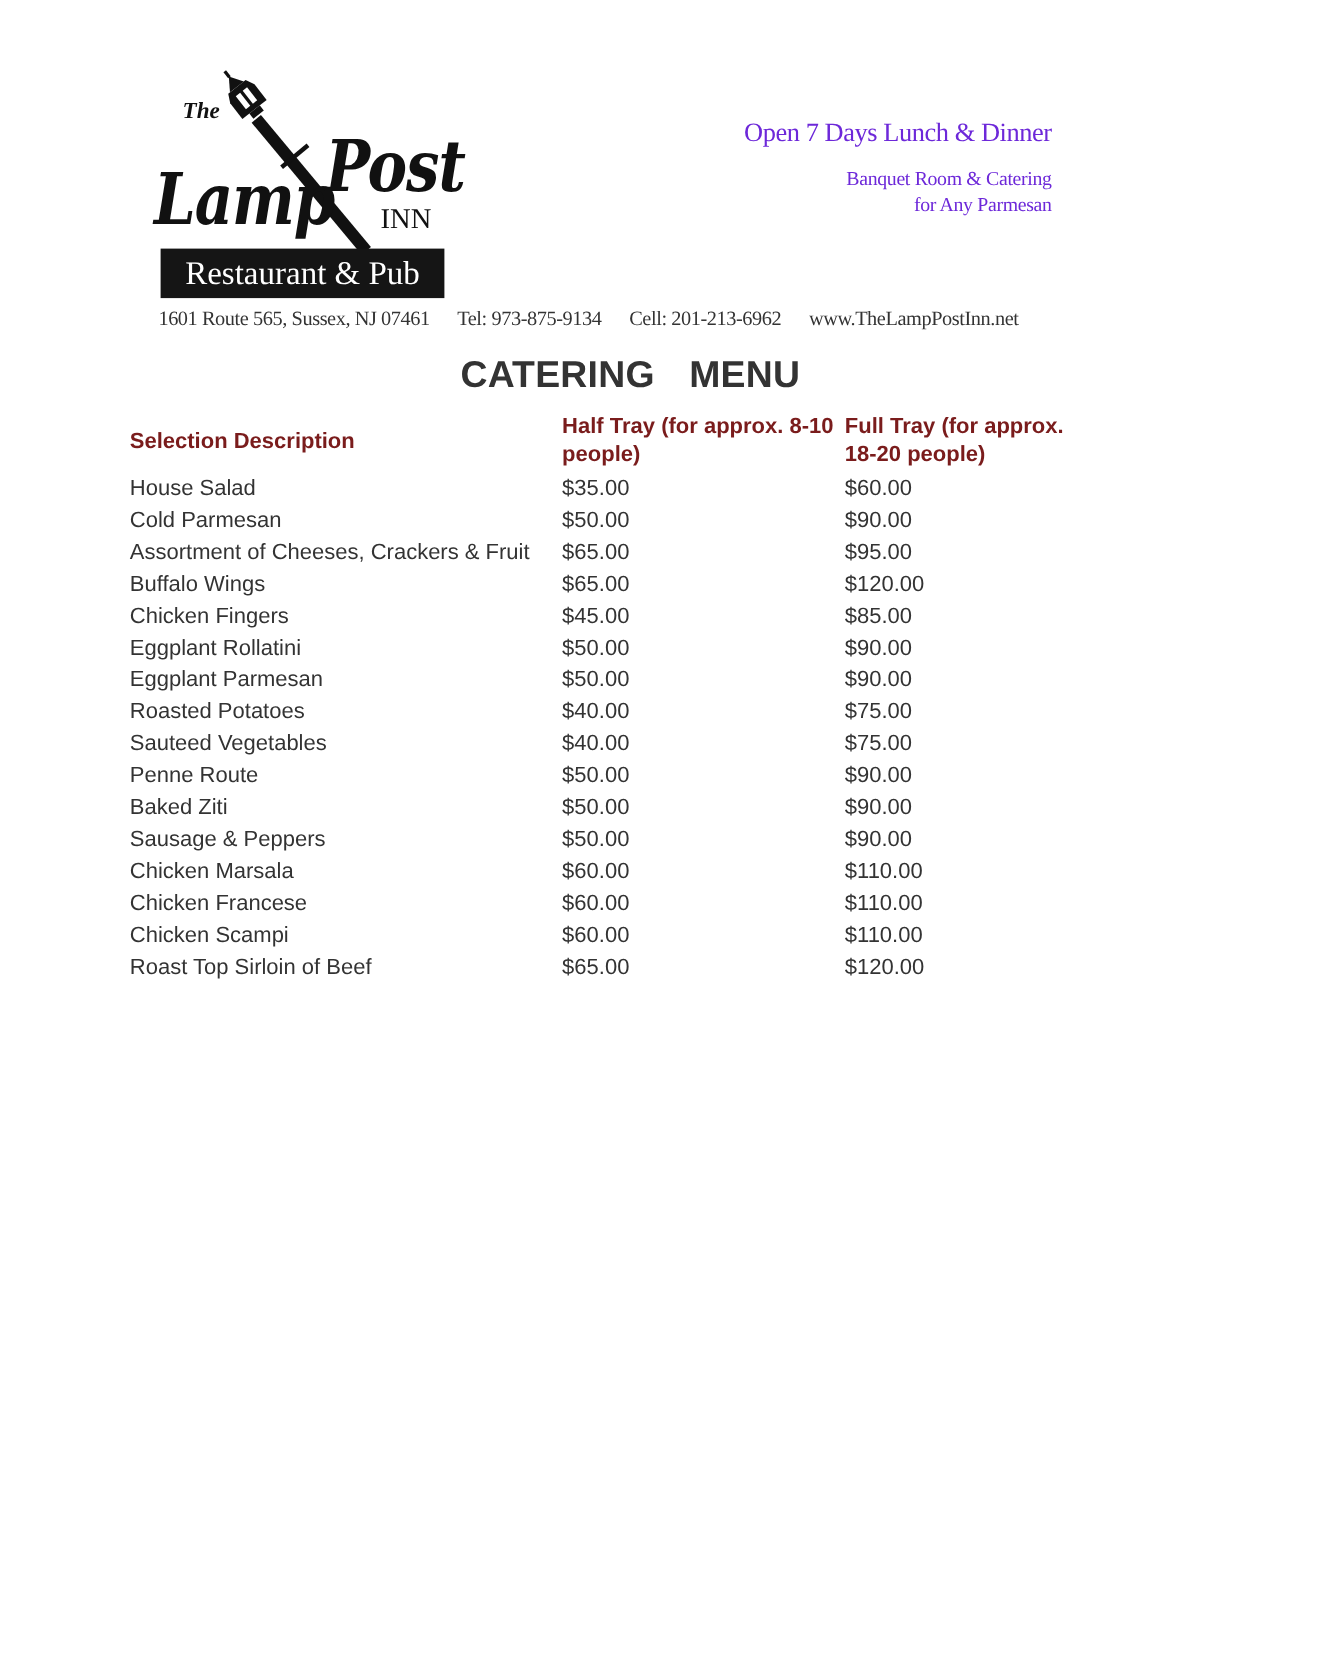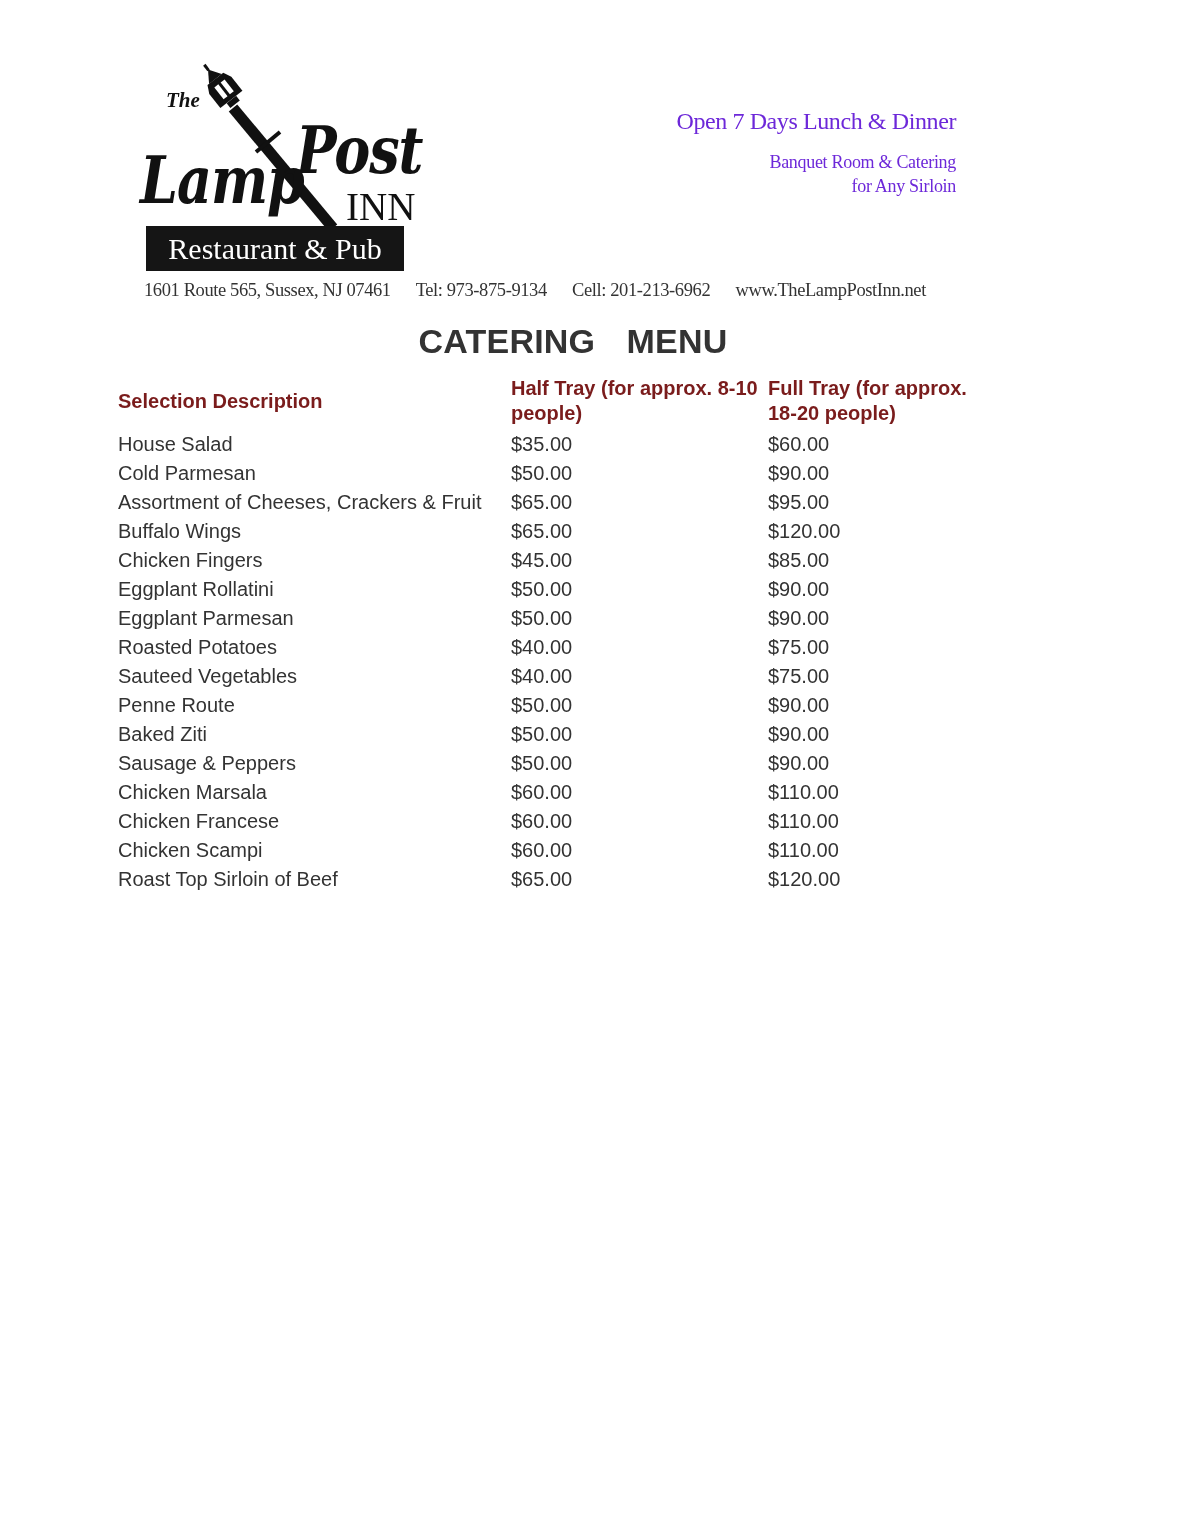--- a/index.html
+++ b/index.html
@@ -41,21 +41,21 @@
       color: #111;
       letter-spacing: -1px;
     }
     .logo-lamp { left: 2px; top: 82px; font-size: 54px; transform: scaleY(1.2); transform-origin: top left; }
     .logo-post { left: 158px; top: 52px; font-size: 54px; transform: scaleY(1.2); transform-origin: top left; }
     .logo-inn {
       position: absolute;
       left: 208px;
       top: 124px;
       font-family: "Liberation Serif", serif;
-      font-size: 39px;
+      font-size: 26px;
       color: #111;
     }
     .logo-banner {
       position: absolute;
       left: 8px;
       top: 166px;
       width: 258px;
       height: 45px;
       background: #151515;
       color: #ffffff;
@@ -148,21 +148,21 @@
   <span class="logo-lamp">Lamp</span>
   <span class="logo-post">Post</span>
   <span class="logo-inn">INN</span>
   <div class="logo-banner">Restaurant &amp; Pub</div>
 </div>
 
 <div class="tagline">
   <div class="tagline-main">Open 7 Days Lunch &amp; Dinner</div>
   <div class="tagline-sub">
     <div>Banquet Room &amp; Catering</div>
-    <div>for Any Sirloin</div>
+    <div>for Any Parmesan</div>
   </div>
 </div>
 
 <div class="contact-line">
   <span>1601 Route 565, Sussex, NJ 07461</span>
   <span>Tel: 973-875-9134</span>
   <span>Cell: 201-213-6962</span>
   <span>www.TheLampPostInn.net</span>
 </div>
 

